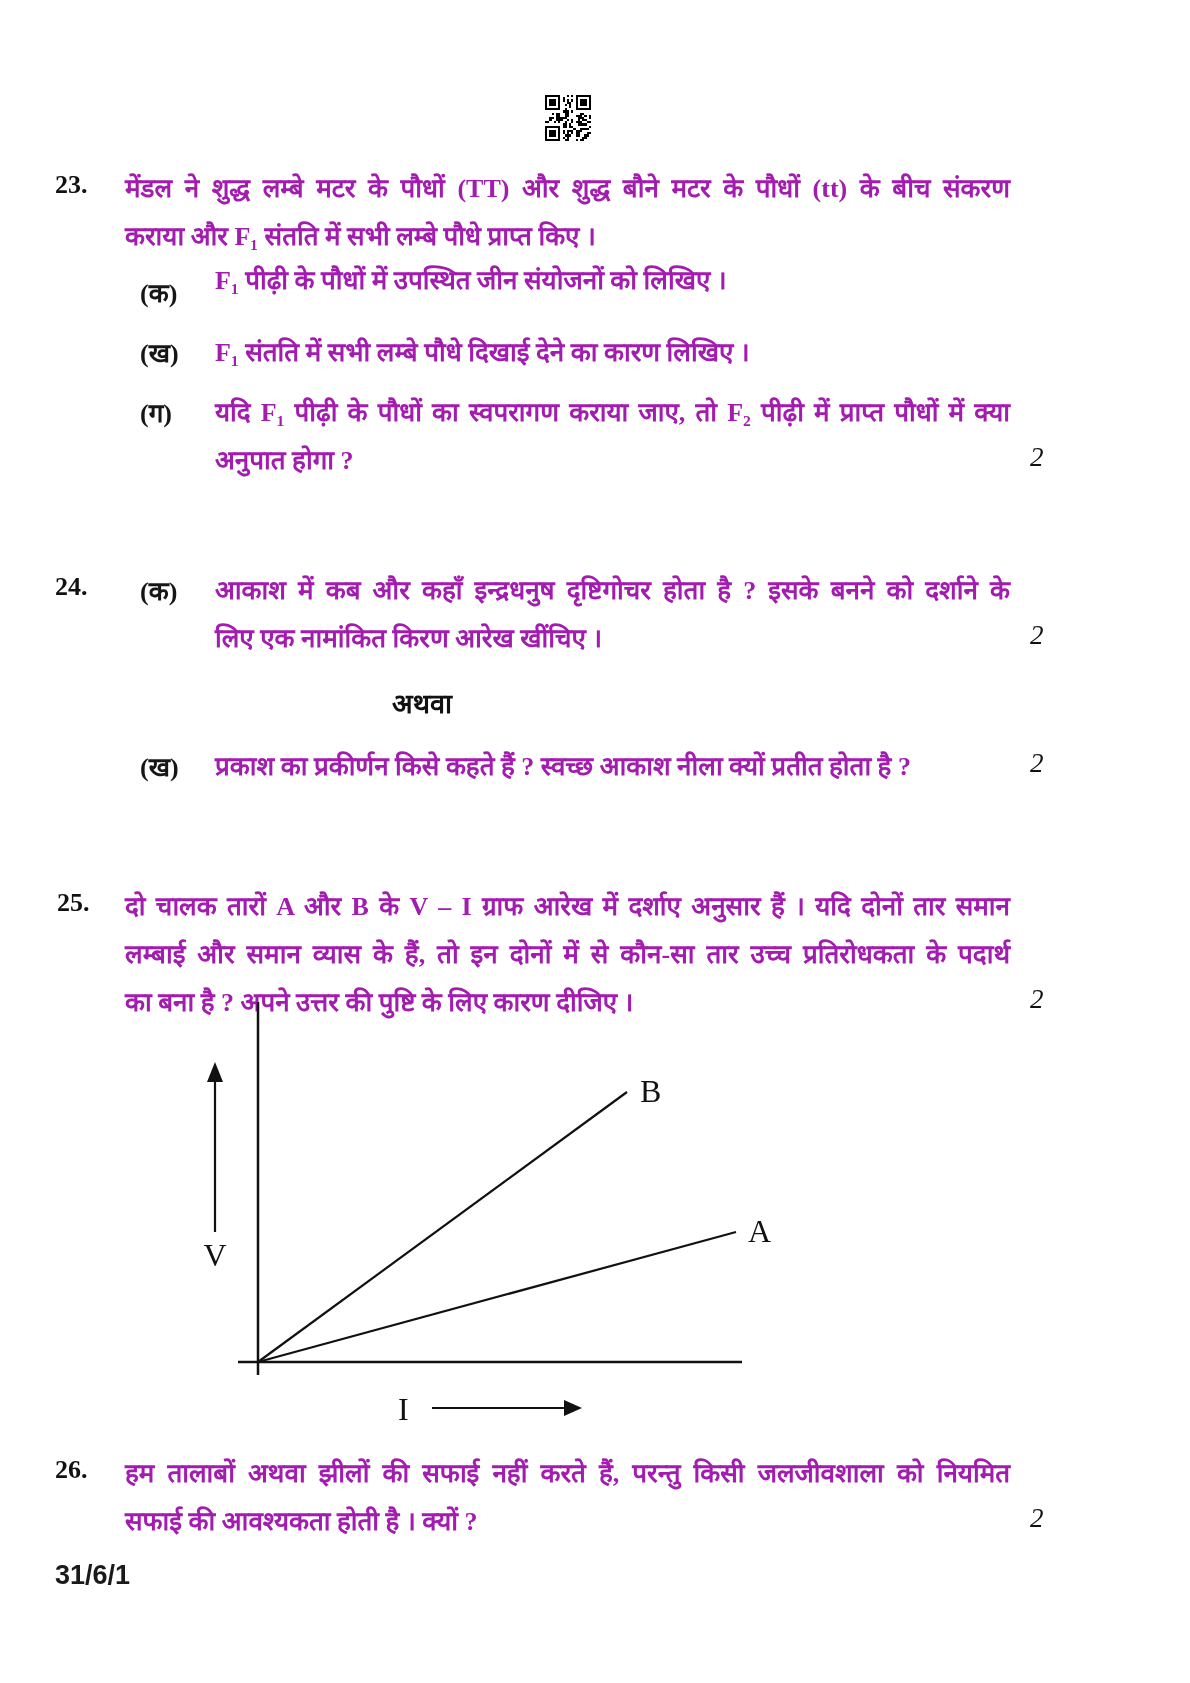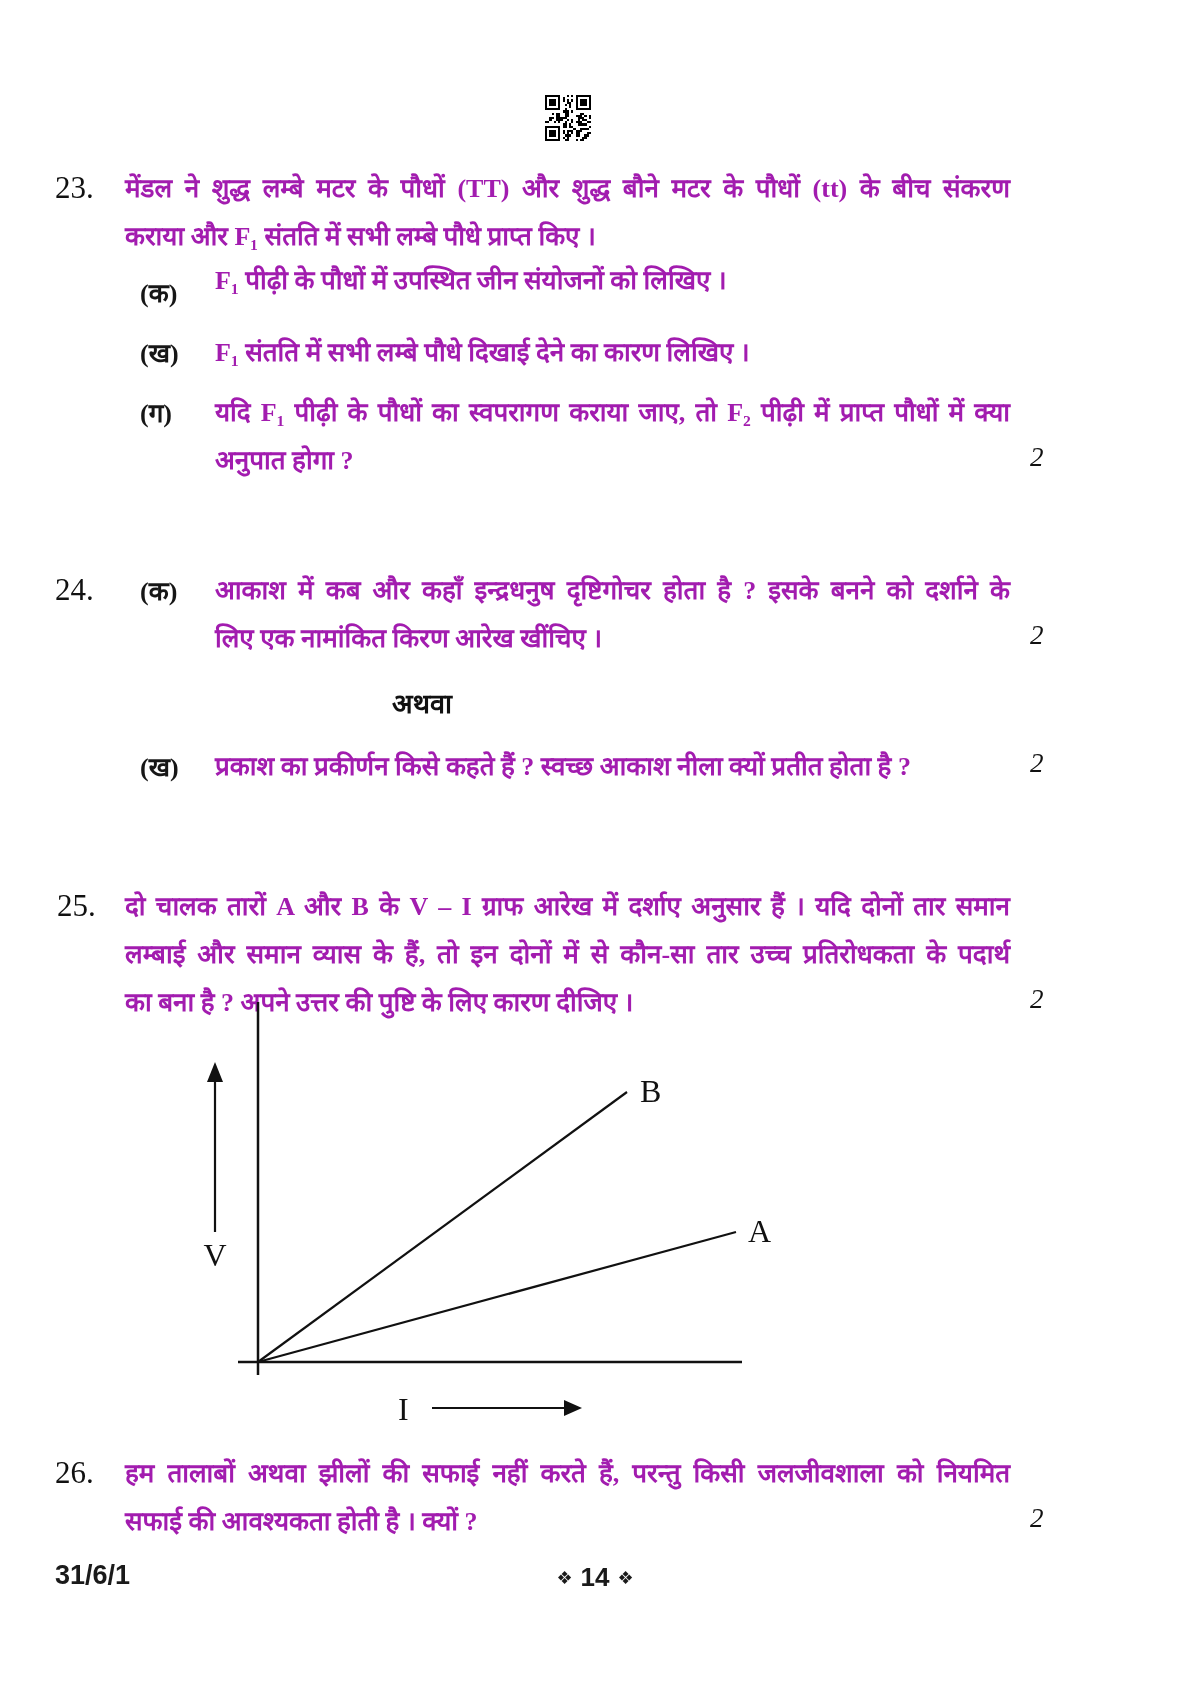--- a/index.html
+++ b/index.html
@@ -20,22 +20,22 @@
     color:#a21caf;
   }
   .jline{
     white-space:normal;
     text-align:justify;
     text-align-last:justify;
     overflow:visible;
   }
   .qnum{
     position:absolute;
-    font-size:31px;
-    font-weight:normal;
+    font-size:26px;
+    font-weight:bold;
     font-family:"Liberation Serif","DejaVu Serif",serif;
     color:#111;
   }
   .plabel{
     position:absolute;
     font-size:26px;
     font-weight:600;
     color:#161616;
   }
   .marks{
@@ -297,17 +297,14 @@
   </div>
 
   <div>
     <div class="qnum" style="left:55px;top:1455px">26.</div>
     <div class="line jline" style="left:125px;top:1455px;width:885px">हम तालाबों अथवा झीलों की सफाई नहीं करते हैं, परन्तु किसी जलजीवशाला को नियमित</div>
     <div class="line" style="left:125px;top:1503px">सफाई की आवश्यकता होती है । क्यों ?</div>
     <div class="marks" style="top:1503px">2</div>
   </div>
 
   <div class="footer-code">31/6/1</div>
-  <div class="footer-page">
-    <span class="orn">❖</span><span>14</span><span class="orn">❖</span>
-  </div>
 
 </div>
 
 </body></html>

